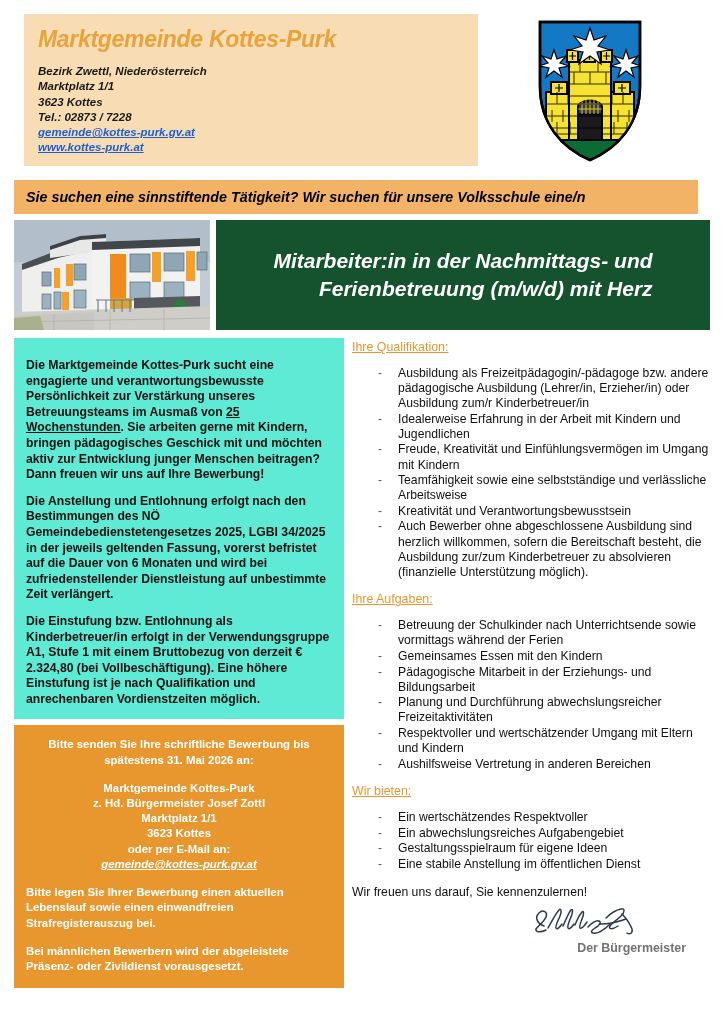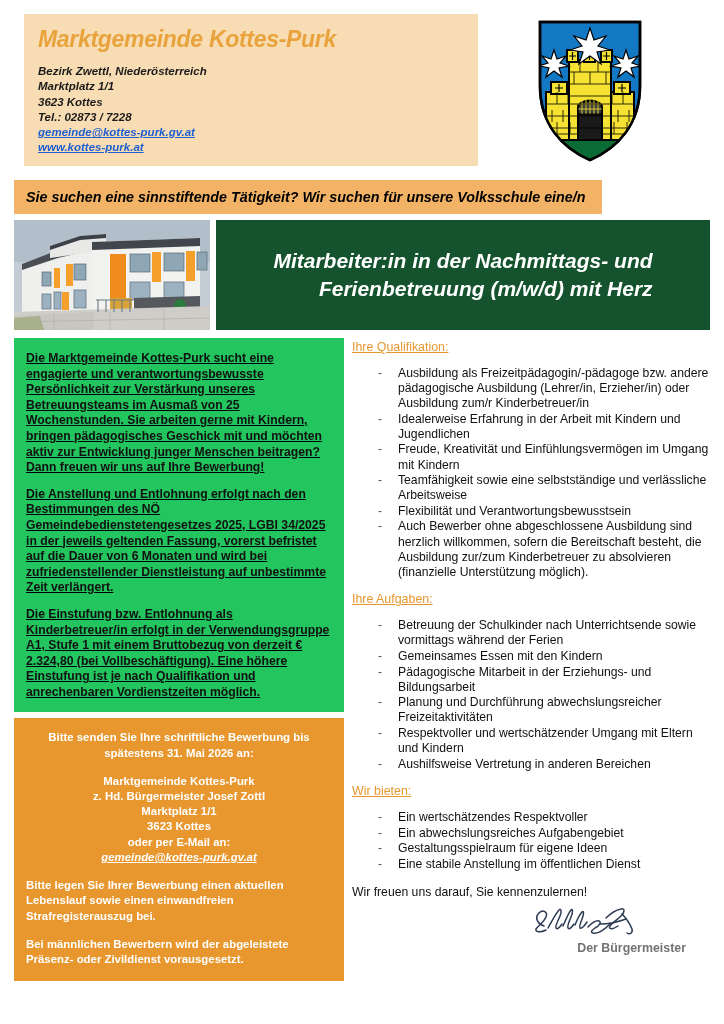--- a/index.html
+++ b/index.html
@@ -55,21 +55,21 @@
   #coat-of-arms {
     position: absolute;
     left: 526px; top: 14px;
     width: 128px; height: 152px;
   }
 
   
   #subtitle-bar {
     position: absolute;
     left: 14px; top: 180px;
-    width: 588px; height: 34px;
+    width: 684px; height: 34px;
     background: #f2b366;
     display: flex;
     align-items: center;
     padding-left: 12px;
   }
   #subtitle-bar span {
     font-size: 14.3px;
     font-style: italic;
     font-weight: bold;
     color: #000;
@@ -103,23 +103,22 @@
     line-height: 28px;
   }
 
   
   #left-col {
     position: absolute;
     left: 14px; top: 338px;
     width: 330px;
   }
   .panel-light {
-    background: #22c55e;
-    padding: 13px 12px 12px 12px;
-    text-decoration: underline;
+    background: #5eead4;
+    padding: 20px 12px 12px 12px;
   }
   .panel-dark {
     background: #e8972f;
     padding: 12px 12px 14px 12px;
   }
   .para-dark {
     font-size: 12.2px;
     font-weight: bold;
     color: #111;
     line-height: 15.6px;
@@ -408,21 +407,21 @@
   </div>
 
   <div id="right-col">
 
     <div class="sec-head first">Ihre Qualifikation:</div>
     <ul class="dashlist">
       <li>Ausbildung als Freizeitpädagogin/-pädagoge bzw. andere pädagogische Ausbildung (Lehrer/in, Erzieher/in) oder Ausbildung zum/r Kinderbetreuer/in</li>
       <li>Idealerweise Erfahrung in der Arbeit mit Kindern und Jugendlichen</li>
       <li>Freude, Kreativität und Einfühlungsvermögen im Umgang mit Kindern</li>
       <li>Teamfähigkeit sowie eine selbstständige und verlässliche Arbeitsweise</li>
-      <li>Flexibilität und Verantwortungsbewusstsein</li>
+      <li>Kreativität und Verantwortungsbewusstsein</li>
       <li>Auch Bewerber ohne abgeschlossene Ausbildung sind herzlich willkommen, sofern die Bereitschaft besteht, die Ausbildung zur/zum Kinderbetreuer zu absolvieren (finanzielle Unterstützung möglich).</li>
     </ul>
 
     <div class="sec-gap"></div>
 
     <div class="sec-head">Ihre Aufgaben:</div>
     <ul class="dashlist">
       <li>Betreuung der Schulkinder nach Unterrichtsende sowie vormittags während der Ferien</li>
       <li>Gemeinsames Essen mit den Kindern</li>
       <li>Pädagogische Mitarbeit in der Erziehungs- und Bildungsarbeit</li>

